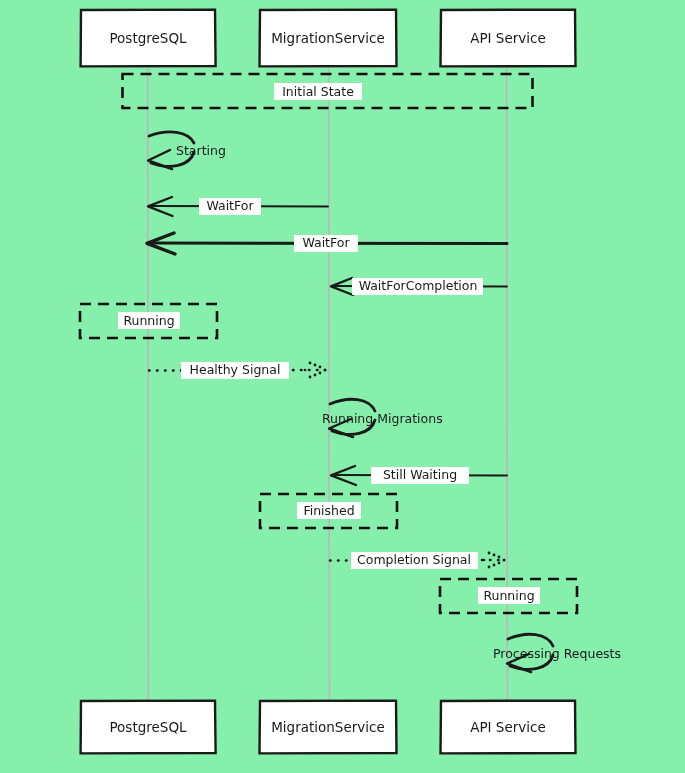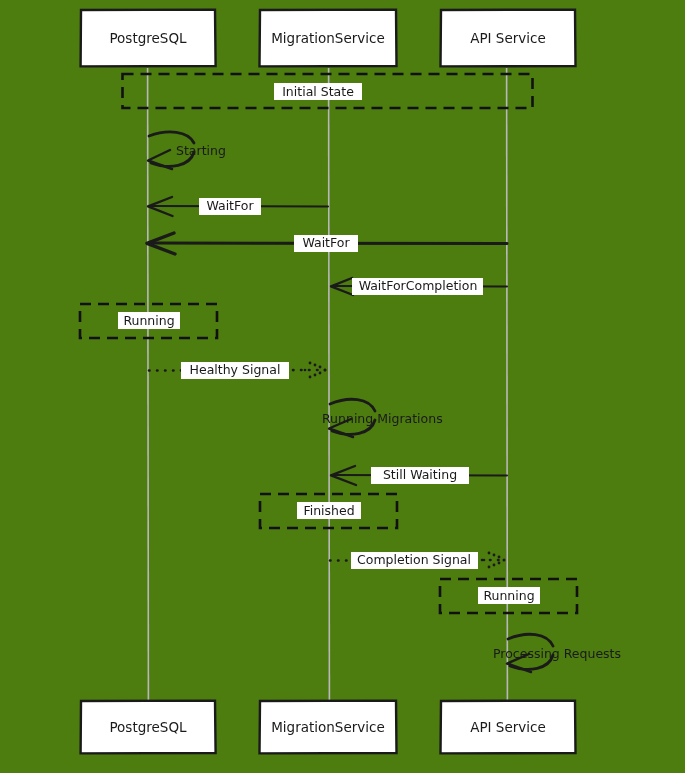--- a/index.html
+++ b/index.html
@@ -7,21 +7,21 @@
     padding: 0;
     background: #ffffff;
   }
   body {
     font-family: "DejaVu Sans", sans-serif;
   }
   #diagram-root {
     position: relative;
     width: 685px;
     height: 773px;
-    background: #4d7c0f;
+    background: #86efac;
     overflow: hidden;
   }
   svg#sequence-canvas {
     position: absolute;
     left: 0;
     top: 0;
     width: 685px;
     height: 773px;
     display: block;
   }

